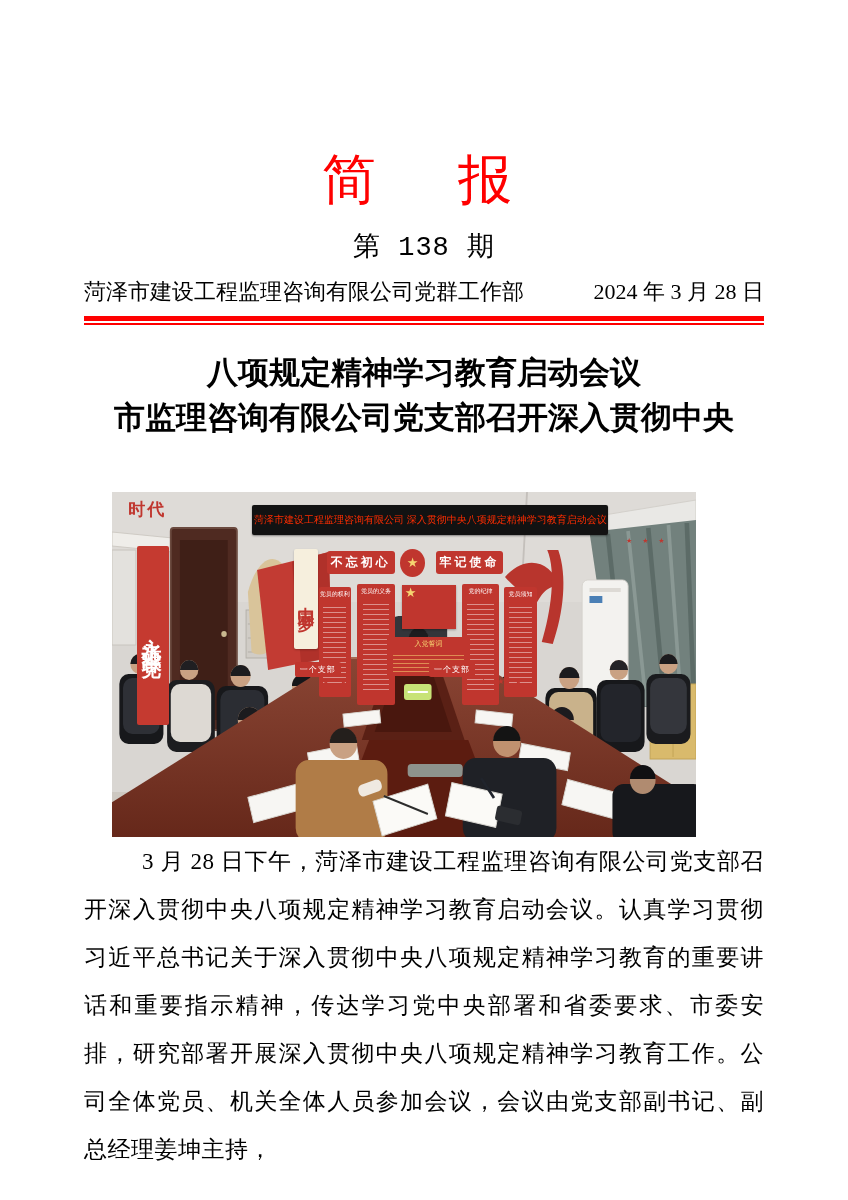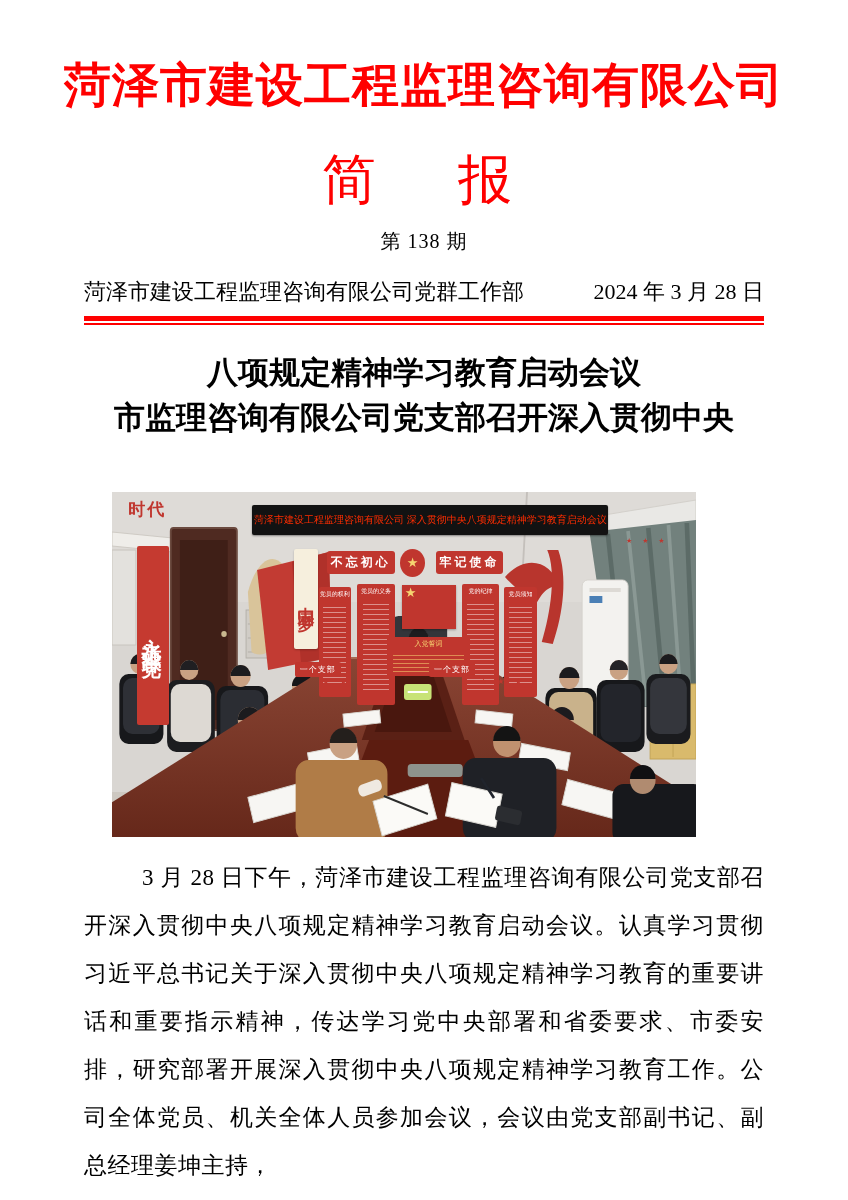--- a/index.html
+++ b/index.html
@@ -4,21 +4,21 @@
 <style>
   html,body{margin:0;padding:0;background:#ffffff;}
   .page{position:relative;width:848px;height:1200px;background:#fff;overflow:hidden;
         font-family:"Liberation Serif","DejaVu Serif",serif;color:#000;}
 
   .company-title{position:absolute;top:54px;left:0;width:100%;text-align:center;
         font-size:47px;font-weight:bold;color:#ff0000;letter-spacing:1px;white-space:nowrap;}
   .bulletin-title{position:absolute;top:144px;left:0;width:100%;text-align:center;
         font-size:54px;font-weight:normal;color:#ff0000;letter-spacing:14px;white-space:pre;}
   .issue-number{position:absolute;top:228px;left:0;width:100%;text-align:center;
-        font-size:20px;letter-spacing:1px;}
+        font-size:27px;letter-spacing:1px;font-family:Liberation Mono, monospace;}
   .meta-row{position:absolute;top:277px;left:84px;width:680px;display:flex;
         justify-content:space-between;align-items:baseline;font-size:22px;white-space:nowrap;}
   .red-rule{position:absolute;top:316px;left:84px;width:680px;}
   .red-rule .thick{height:5px;background:#ff0000;}
   .red-rule .thin{height:2px;background:#ff0000;margin-top:2px;}
 
   .headline{position:absolute;top:350px;left:84px;width:680px;text-align:center;
         font-weight:bold;font-size:31px;line-height:45px;}
 
   .photo{position:absolute;left:112px;top:492px;width:584px;height:345px;overflow:hidden;
@@ -58,28 +58,27 @@
         box-shadow:0 1px 2px rgba(0,0,0,.3);}
   .flag span{position:absolute;left:3px;top:0px;color:#f6d471;font-size:13px;}
   .oath{left:47.1%;top:42%;width:14.2%;height:11.4%;background:#c0362e;color:#f6d471;
         font-size:7px;text-align:center;padding-top:2px;box-sizing:border-box;}
   .oath::after{content:"";display:block;margin:3px auto 0;width:86%;height:60%;
         background:repeating-linear-gradient(rgba(255,255,255,0) 0 3px,rgba(246,210,113,.55) 3px 4px);}
   .stars{color:#c0362e;font-size:8px;letter-spacing:4px;}
   .stars-a{left:63%;top:53.5%;} .stars-b{left:36%;top:53.5%;} .stars-c{left:88%;top:13%;font-size:7px;}
 
   .body-text{position:absolute;top:838px;left:84px;width:680px;font-size:23px;
-        line-height:48px;text-align:justify;text-indent:58px;letter-spacing:0.5px;margin-top:16px;}
+        line-height:48px;text-align:justify;text-indent:58px;letter-spacing:0.5px;}
 </style>
 </head>
 <body>
 
 <div class="page">
 
-  <div class="company-title">菏泽市建设工程监理咨询有限公司</div>
   <div class="bulletin-title">简　报</div>
   <div class="issue-number">第 138 期</div>
 
   <div class="meta-row">
     <span>菏泽市建设工程监理咨询有限公司党群工作部</span>
     <span>2024 年 3 月 28 日</span>
   </div>
 
   <div class="red-rule">
     <div class="thick"></div>

